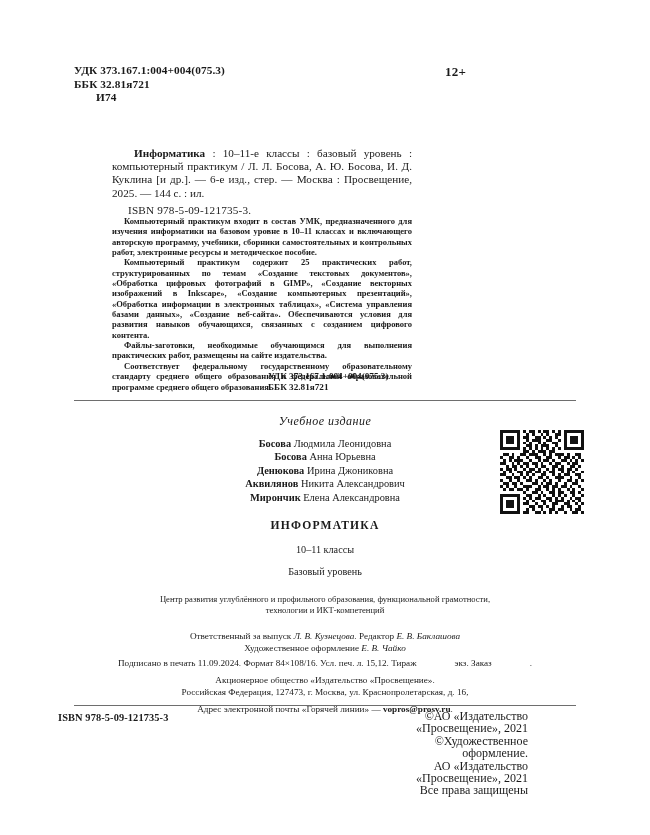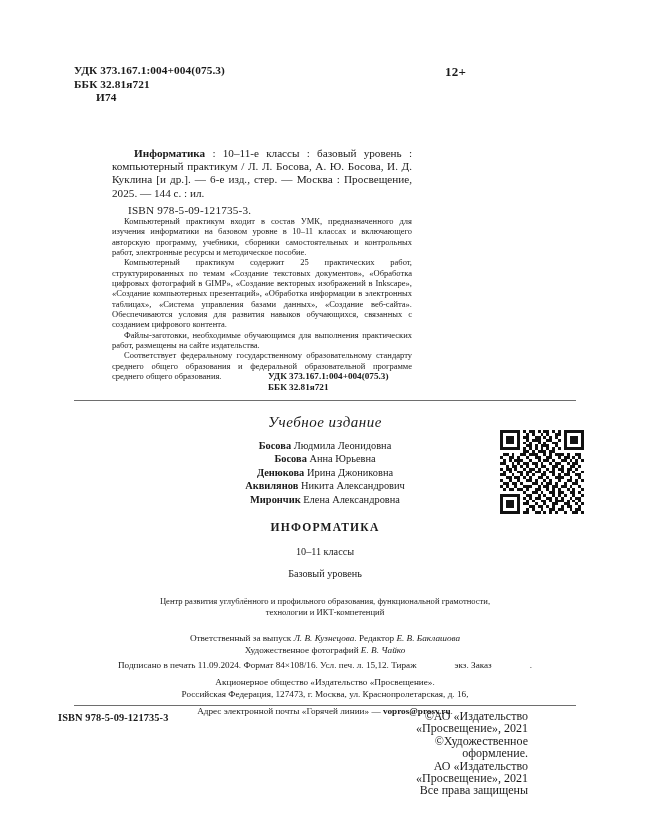--- a/index.html
+++ b/index.html
@@ -85,20 +85,21 @@
 
   
   .annot {
     position: absolute;
     left: 112px;
     top: 216px;
     width: 300px;
     font-size: 8.5px;
     line-height: 10.35px;
     text-align: justify;
+    font-weight: bold;
   }
   .annot p {
     margin: 0;
     text-indent: 12px;
   }
 
   
   .udk-right {
     position: absolute;
     left: 268px;
@@ -122,21 +123,21 @@
   
   .imprint {
     position: absolute;
     left: 60px;
     top: 414px;
     width: 530px;
     text-align: center;
   }
   .uch-izd {
     font-style: italic;
-    font-size: 15px;
+    font-size: 12px;
     letter-spacing: 0.5px;
   }
   .person-list {
     margin-top: 8px;
     font-size: 10.4px;
     line-height: 13.4px;
   }
   .person-list .fam { font-weight: bold; }
 
   .work-title {
@@ -272,21 +273,21 @@
     <div class="work-grades">10–11 классы</div>
     <div class="work-level">Базовый уровень</div>
 
     <div class="center-dept">
       <div>Центр развития углублённого и профильного образования, функциональной грамотности,</div>
       <div>технологии и ИКТ-компетенций</div>
     </div>
 
     <div class="credits">
       <div><span>Ответственный за выпуск </span><i>Л. В. Кузнецова</i><span>. Редактор </span><i>Е. В. Баклашова</i></div>
-      <div><span>Художественное фотографий </span><i>Е. В. Чайко</i></div>
+      <div><span>Художественное оформление </span><i>Е. В. Чайко</i></div>
     </div>
 
     <div class="press-line"><span>Подписано в печать 11.09.2024. Формат 84×108/16. Усл. печ. л. 15,12. Тираж</span><span class="press-gap1"></span><span>экз. Заказ</span><span class="press-gap2"></span><span>.</span></div>
 
     <div class="publisher">
       <div>Акционерное общество «Издательство «Просвещение».</div>
       <div>Российская Федерация, 127473, г. Москва, ул. Краснопролетарская, д. 16,</div>
     </div>
 
     <div class="email-line"><span>Адрес электронной почты «Горячей линии» — </span><b>vopros@prosv.ru</b><span>.</span></div>

